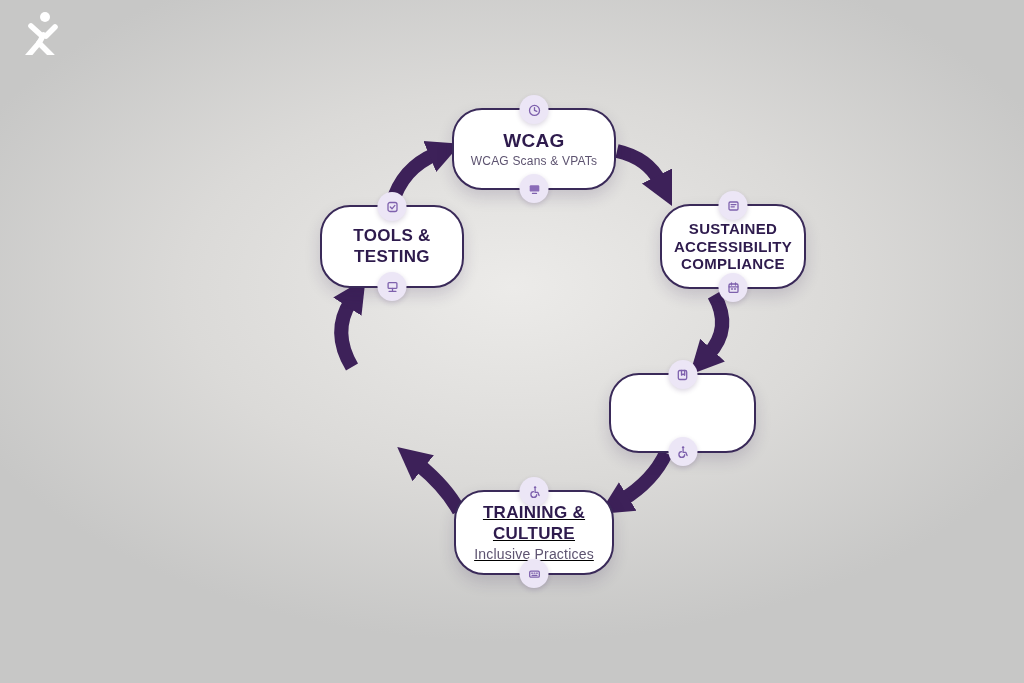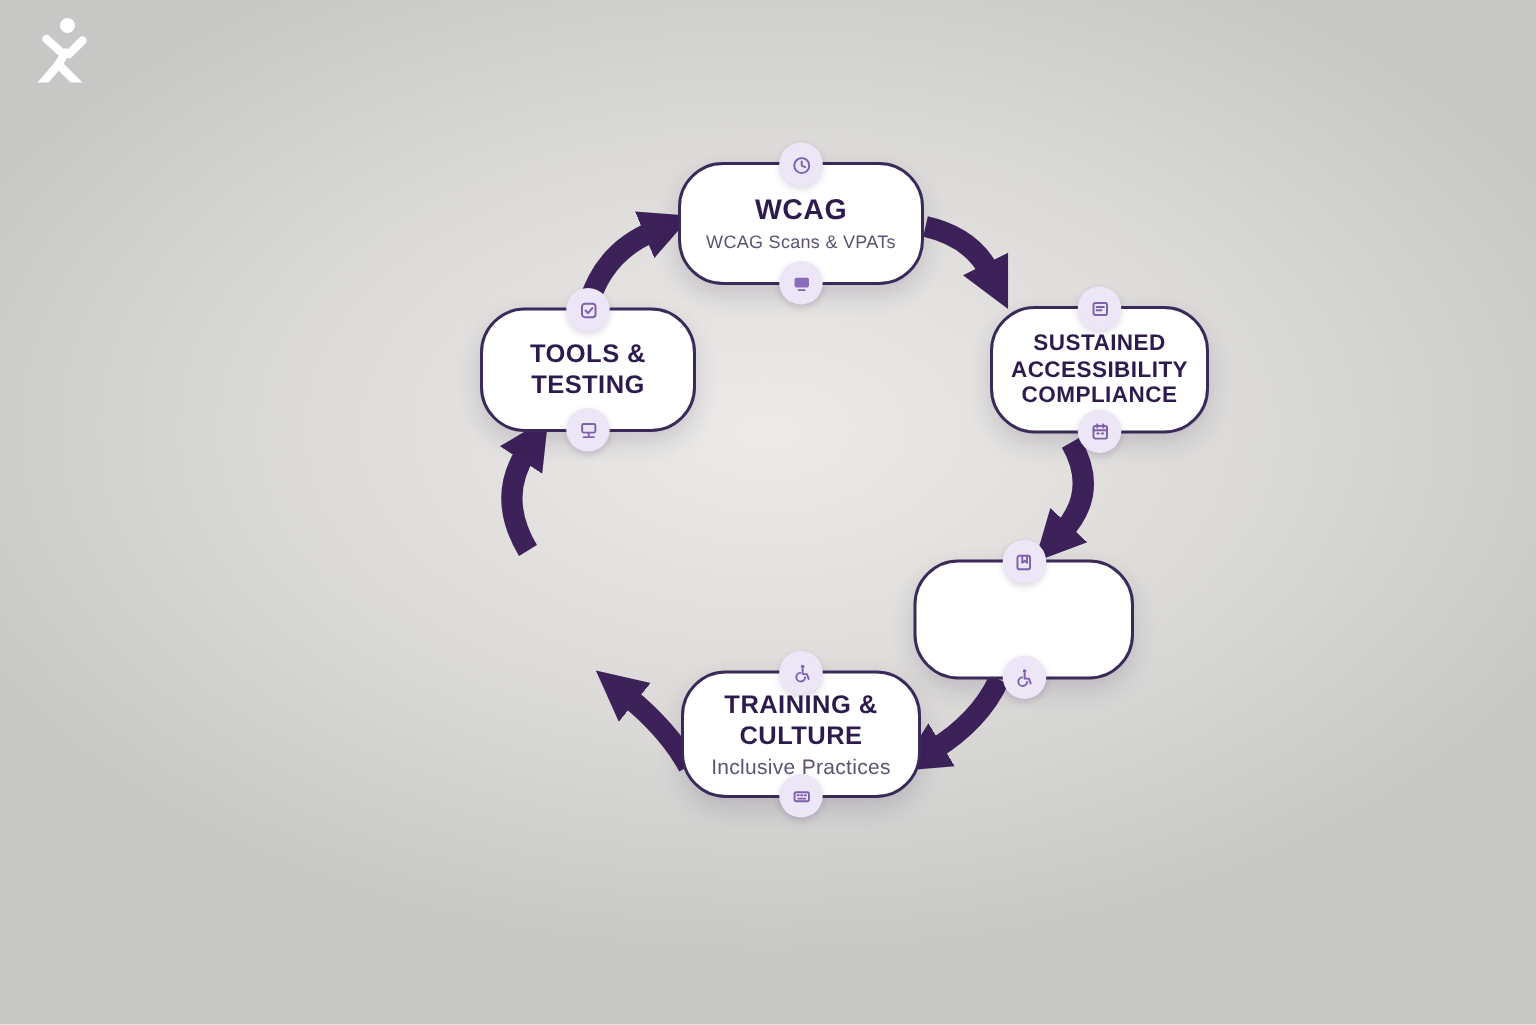--- a/index.html
+++ b/index.html
@@ -39,21 +39,21 @@
     font-size:12px;
     margin-top:2px;
     letter-spacing:.2px;
   }
   .node-audit{left:452px;top:108px;width:160px;height:78px;}
   .node-audit .node-title{font-size:19px;}
   .node-sustained{left:616px;top:204px;width:142px;height:81px;margin-left:44px;}
   .node-sustained .node-title{font-size:15px;}
   .node-accessbility{left:609px;top:373px;width:143px;height:76px;}
   .node-accessbility .node-title{font-size:15.5px;}
-  .node-training{left:454px;top:447px;width:156px;height:81px;}
+  .node-training{left:454px;top:490px;width:156px;height:81px;text-decoration:underline;}
   .node-training .node-title{font-size:17px;}
   .node-training .node-subtitle{font-size:14px;}
   .node-expert{left:318px;top:372px;width:136px;height:77px;}
   .node-expert .node-title{font-size:17px;}
   .node-tools{left:308px;top:205px;width:140px;height:79px;margin-left:12px;}
   .node-tools .node-title{font-size:17px;}
   .badge{
     position:absolute;
     left:50%;transform:translateX(-50%);
     width:29px;height:29px;border-radius:50%;

